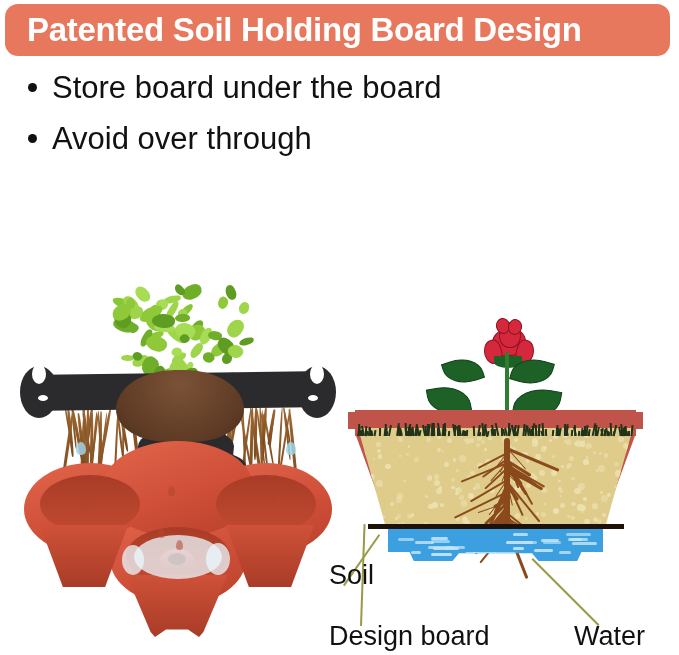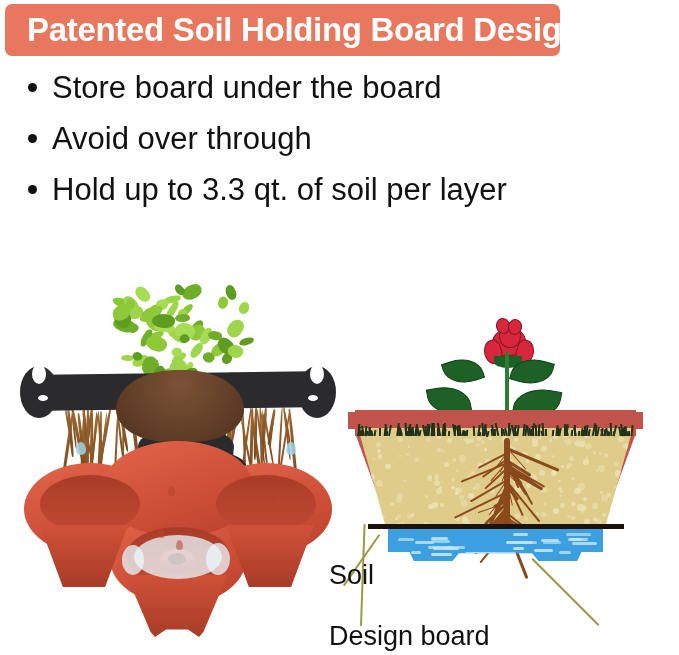--- a/index.html
+++ b/index.html
@@ -1,22 +1,22 @@
 <!DOCTYPE html>
 <html><head>
 <meta charset="utf-8">
 <style>
   html,body{margin:0;padding:0;background:#ffffff;}
   body{width:679px;height:655px;overflow:hidden;font-family:"Liberation Sans",sans-serif;position:relative;}
   #root{position:relative;width:679px;height:655px;background:#fff;}
 
   
   .banner{
-    position:absolute;left:5px;top:4px;width:555px;height:52px;
-    background:#e8785d;border-radius:7px;
+    position:absolute;left:5px;top:4px;width:665px;height:52px;
+    background:#e8785d;border-radius:13px;
     display:flex;align-items:center;
   }
   .banner-text{
     color:#ffffff;font-weight:bold;font-size:33px;letter-spacing:-0.3px;
     margin-left:22px;white-space:nowrap;
     font-family:"Liberation Sans",sans-serif;
   }
 
   
   .bullets{position:absolute;left:0;top:62px;width:679px;}
@@ -171,24 +171,20 @@
   </div>
 
   <div class="bullets">
     <div class="bullet-row">
       <span class="bullet-dot"></span>
       <span class="bullet-text">Store board under the board</span>
     </div>
     <div class="bullet-row">
       <span class="bullet-dot"></span>
       <span class="bullet-text">Avoid over through</span>
-    </div>
-    <div class="bullet-row">
-      <span class="bullet-dot"></span>
-      <span class="bullet-text">Hold up to 3.3 qt. of soil per layer</span>
     </div>
   </div>
 
   <div class="photo">
 
     <div class="foliage" id="foliage">
         <div class="leafblob" style="left: 17.0884px; top: 27.8008px; width: 15.8466px; height: 13.2903px; background: rgb(158, 213, 74); transform: rotate(0.765947deg);"></div>
         <div class="leafblob" style="left: 81.9962px; top: 41.0831px; width: 9.25693px; height: 17.4253px; background: rgb(111, 174, 40); transform: rotate(33.7505deg);"></div>
         <div class="leafblob" style="left: 65.5521px; top: 30.1294px; width: 18.5191px; height: 6.99556px; background: rgb(134, 199, 52); transform: rotate(-41.0427deg);"></div>
         <div class="leafblob" style="left: 24.4228px; top: 10.4395px; width: 16.9664px; height: 12.3343px; background: rgb(167, 220, 85); transform: rotate(56.3863deg);"></div>
@@ -853,14 +849,15 @@
         <div class="wave" style="left: 170.506px; top: 22.2891px; width: 12.3867px; opacity: 0.794769;"></div>
       </div>
   </div>
 
   <div class="leader" style="left:343px;top:585px;width:62px;transform:rotate(-55deg);"></div>
   <div class="leader" style="left:360px;top:626px;width:102px;transform:rotate(-88deg);"></div>
   <div class="leader" style="left:598px;top:626px;width:94px;transform:rotate(-135deg);"></div>
 
   <div class="label" style="left:329px;top:560px;">Soil</div>
   <div class="label" style="left:329px;top:621px;">Design board</div>
+  <div class="label" style="left:574px;top:621px;">Water</div>
 
 </div>
 
 </body></html>

